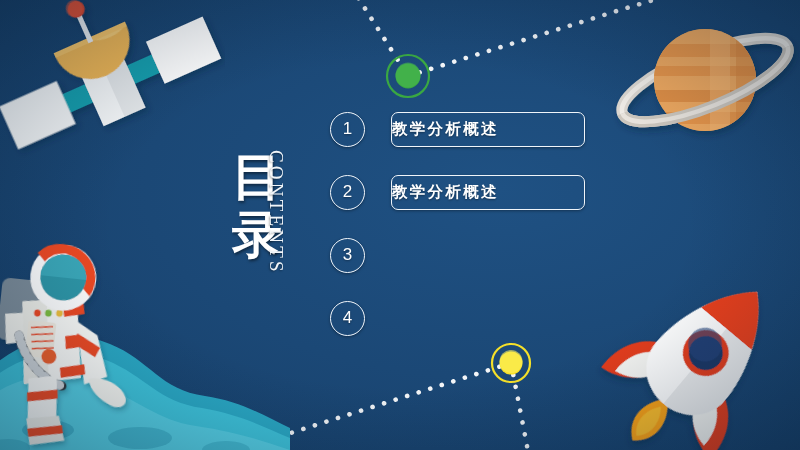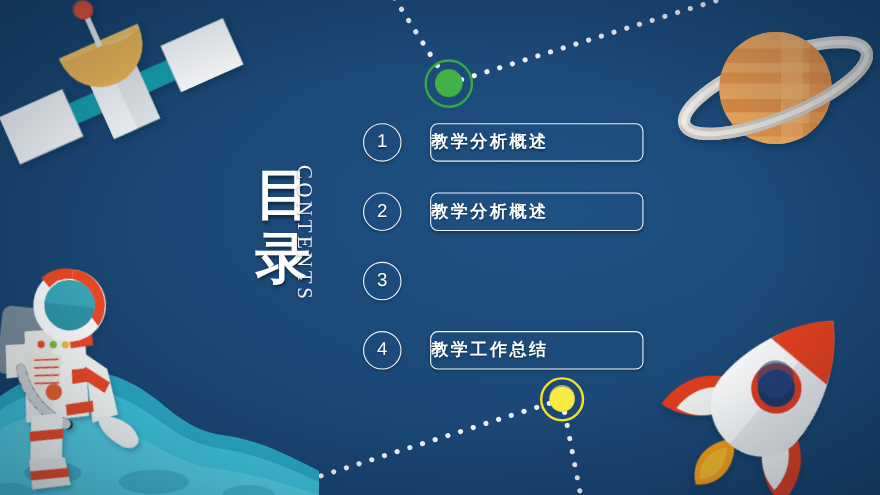--- a/index.html
+++ b/index.html
@@ -310,19 +310,16 @@
         <span class="menu-label">教学分析概述</span>
       </div>
     </div>
 
     <div class="menu-row" style="top:236px;">
       <div class="menu-num">3</div>
     </div>
 
     <div class="menu-row" style="top:299px;">
       <div class="menu-num">4</div>
-      <div class="menu-box">
-        <span class="menu-label">教学工作总结</span>
-      </div>
     </div>
 
   </div>
 </div>
 
 </body></html>

